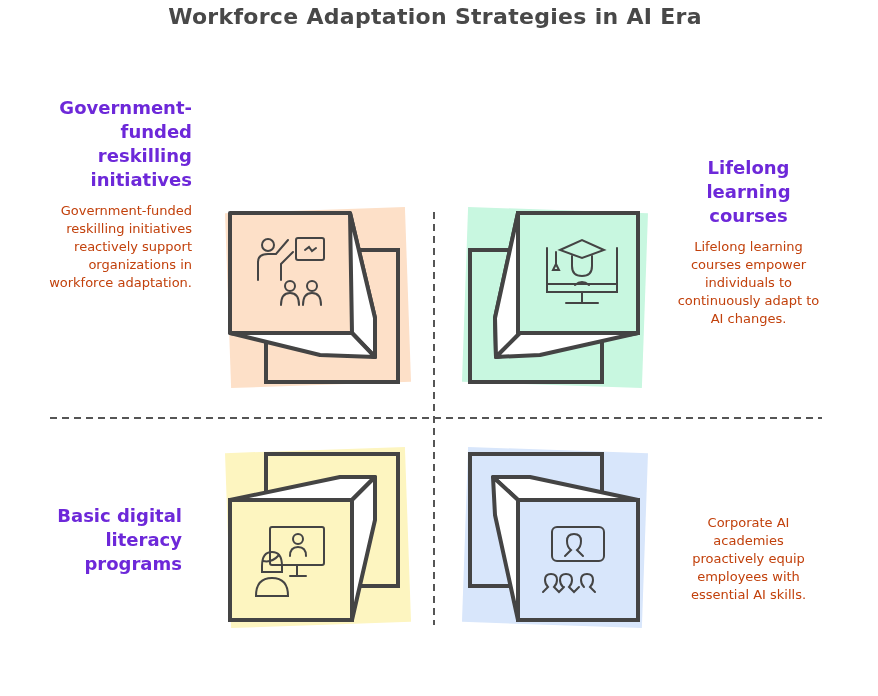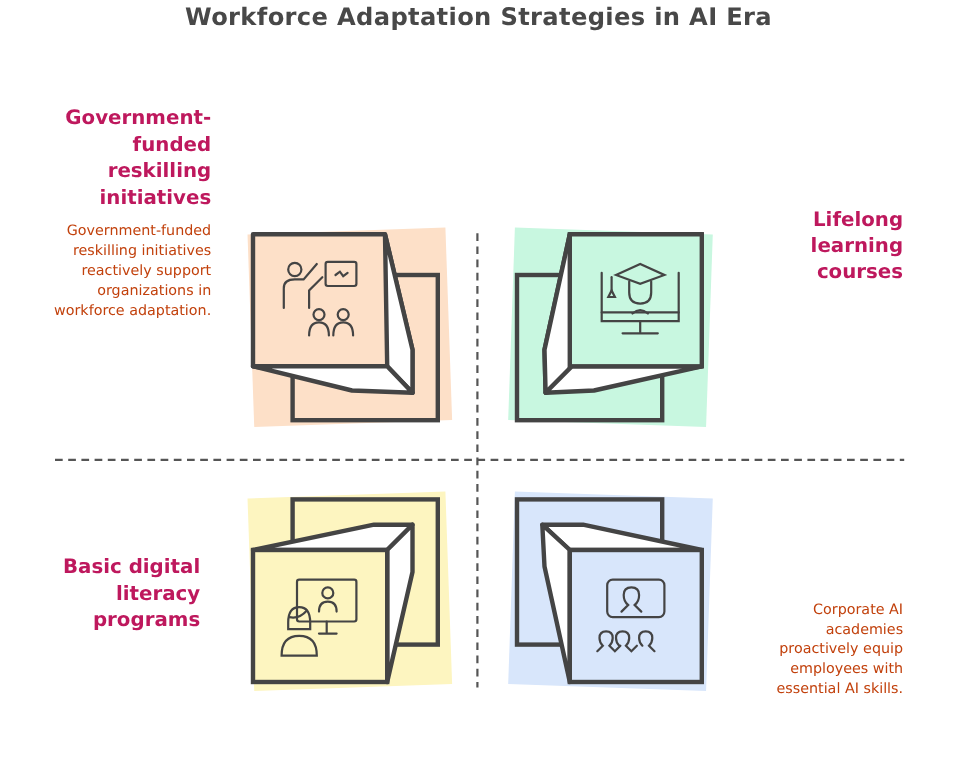--- a/index.html
+++ b/index.html
@@ -4,22 +4,22 @@
   <style>
     html, body { margin: 0; padding: 0; background: #ffffff; }
     body { width: 878px; height: 696px; position: relative; overflow: hidden;
            font-family: "DejaVu Sans", sans-serif; color: #3f3f3f; }
     .title { position: absolute; left: 0; top: 4px; width: 870px; text-align: center;
              font-family: "DejaVu Sans", sans-serif; font-weight: bold; font-size: 22px;
              color: #484848; letter-spacing: 0.3px; }
     .svg-layer { position: absolute; left: 0; top: 0; }
     .block { position: absolute; width: 150px; }
     .block.right-al { text-align: right; }
-    .block.left-al { text-align: right; margin-top: 32px; }
-    .heading { font-weight: bold; font-size: 18px; line-height: 24px; color: #be185d; }
+    .block.left-al { text-align: center; }
+    .heading { font-weight: bold; font-size: 18px; line-height: 24px; color: #6d28d9; }
     .desc { margin-top: 10px; font-size: 13px; line-height: 18px; color: #c2410c; }
   </style>
 </head>
 <body>
 
 <div class="title">Workforce Adaptation Strategies in AI Era</div>
 
 <svg class="svg-layer" width="878" height="696" viewBox="0 0 878 696">
 
   <g stroke="#555" stroke-width="2" stroke-dasharray="7,5" fill="none">
@@ -100,20 +100,21 @@
   </g>
 </svg>
 
 <div class="block right-al" style="left:42px; top:96px;">
   <div class="heading">Government-funded reskilling initiatives</div>
   <div class="desc">Government-funded reskilling initiatives reactively support organizations in workforce adaptation.</div>
 </div>
 
 <div class="block left-al" style="left:676px; top:156px; width:145px;">
   <div class="heading">Lifelong learning courses</div>
+  <div class="desc">Lifelong learning courses empower individuals to continuously adapt to AI changes.</div>
 </div>
 
 <div class="block right-al" style="left:32px; top:504px;">
   <div class="heading">Basic digital literacy programs</div>
 </div>
 
 <div class="block left-al" style="left:676px; top:504px; width:145px;">
   <div class="desc">Corporate AI academies proactively equip employees with essential AI skills.</div>
 </div>
 

